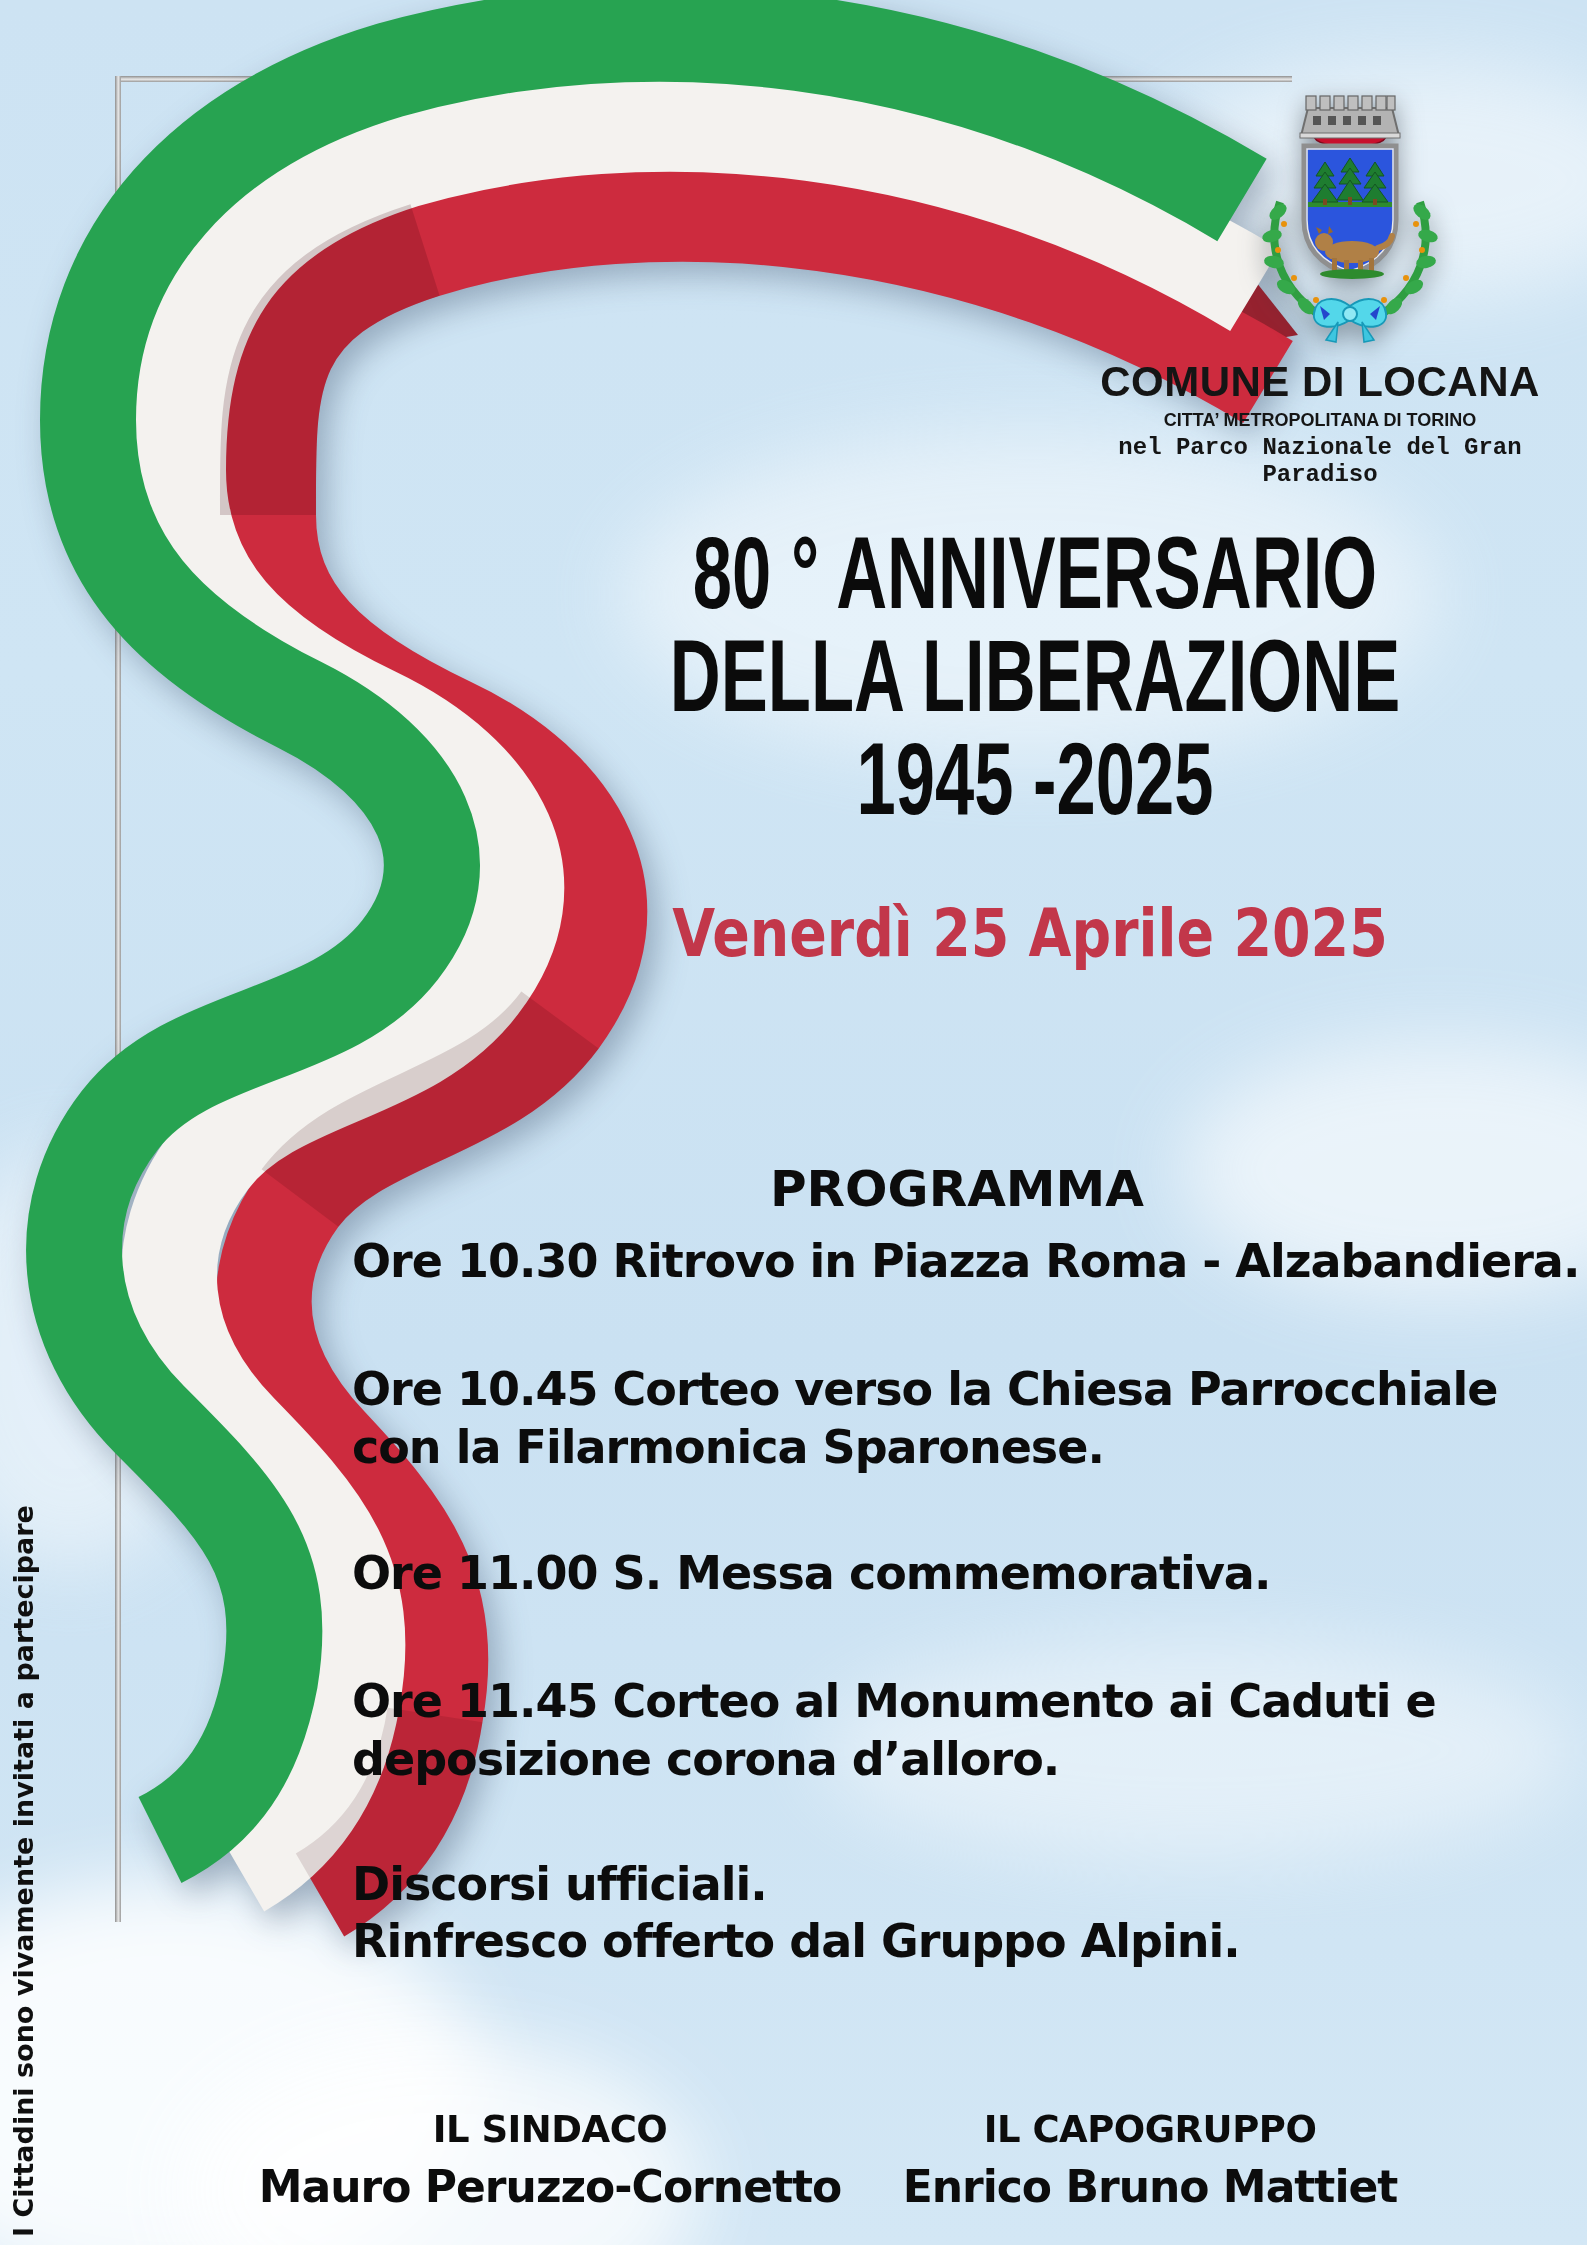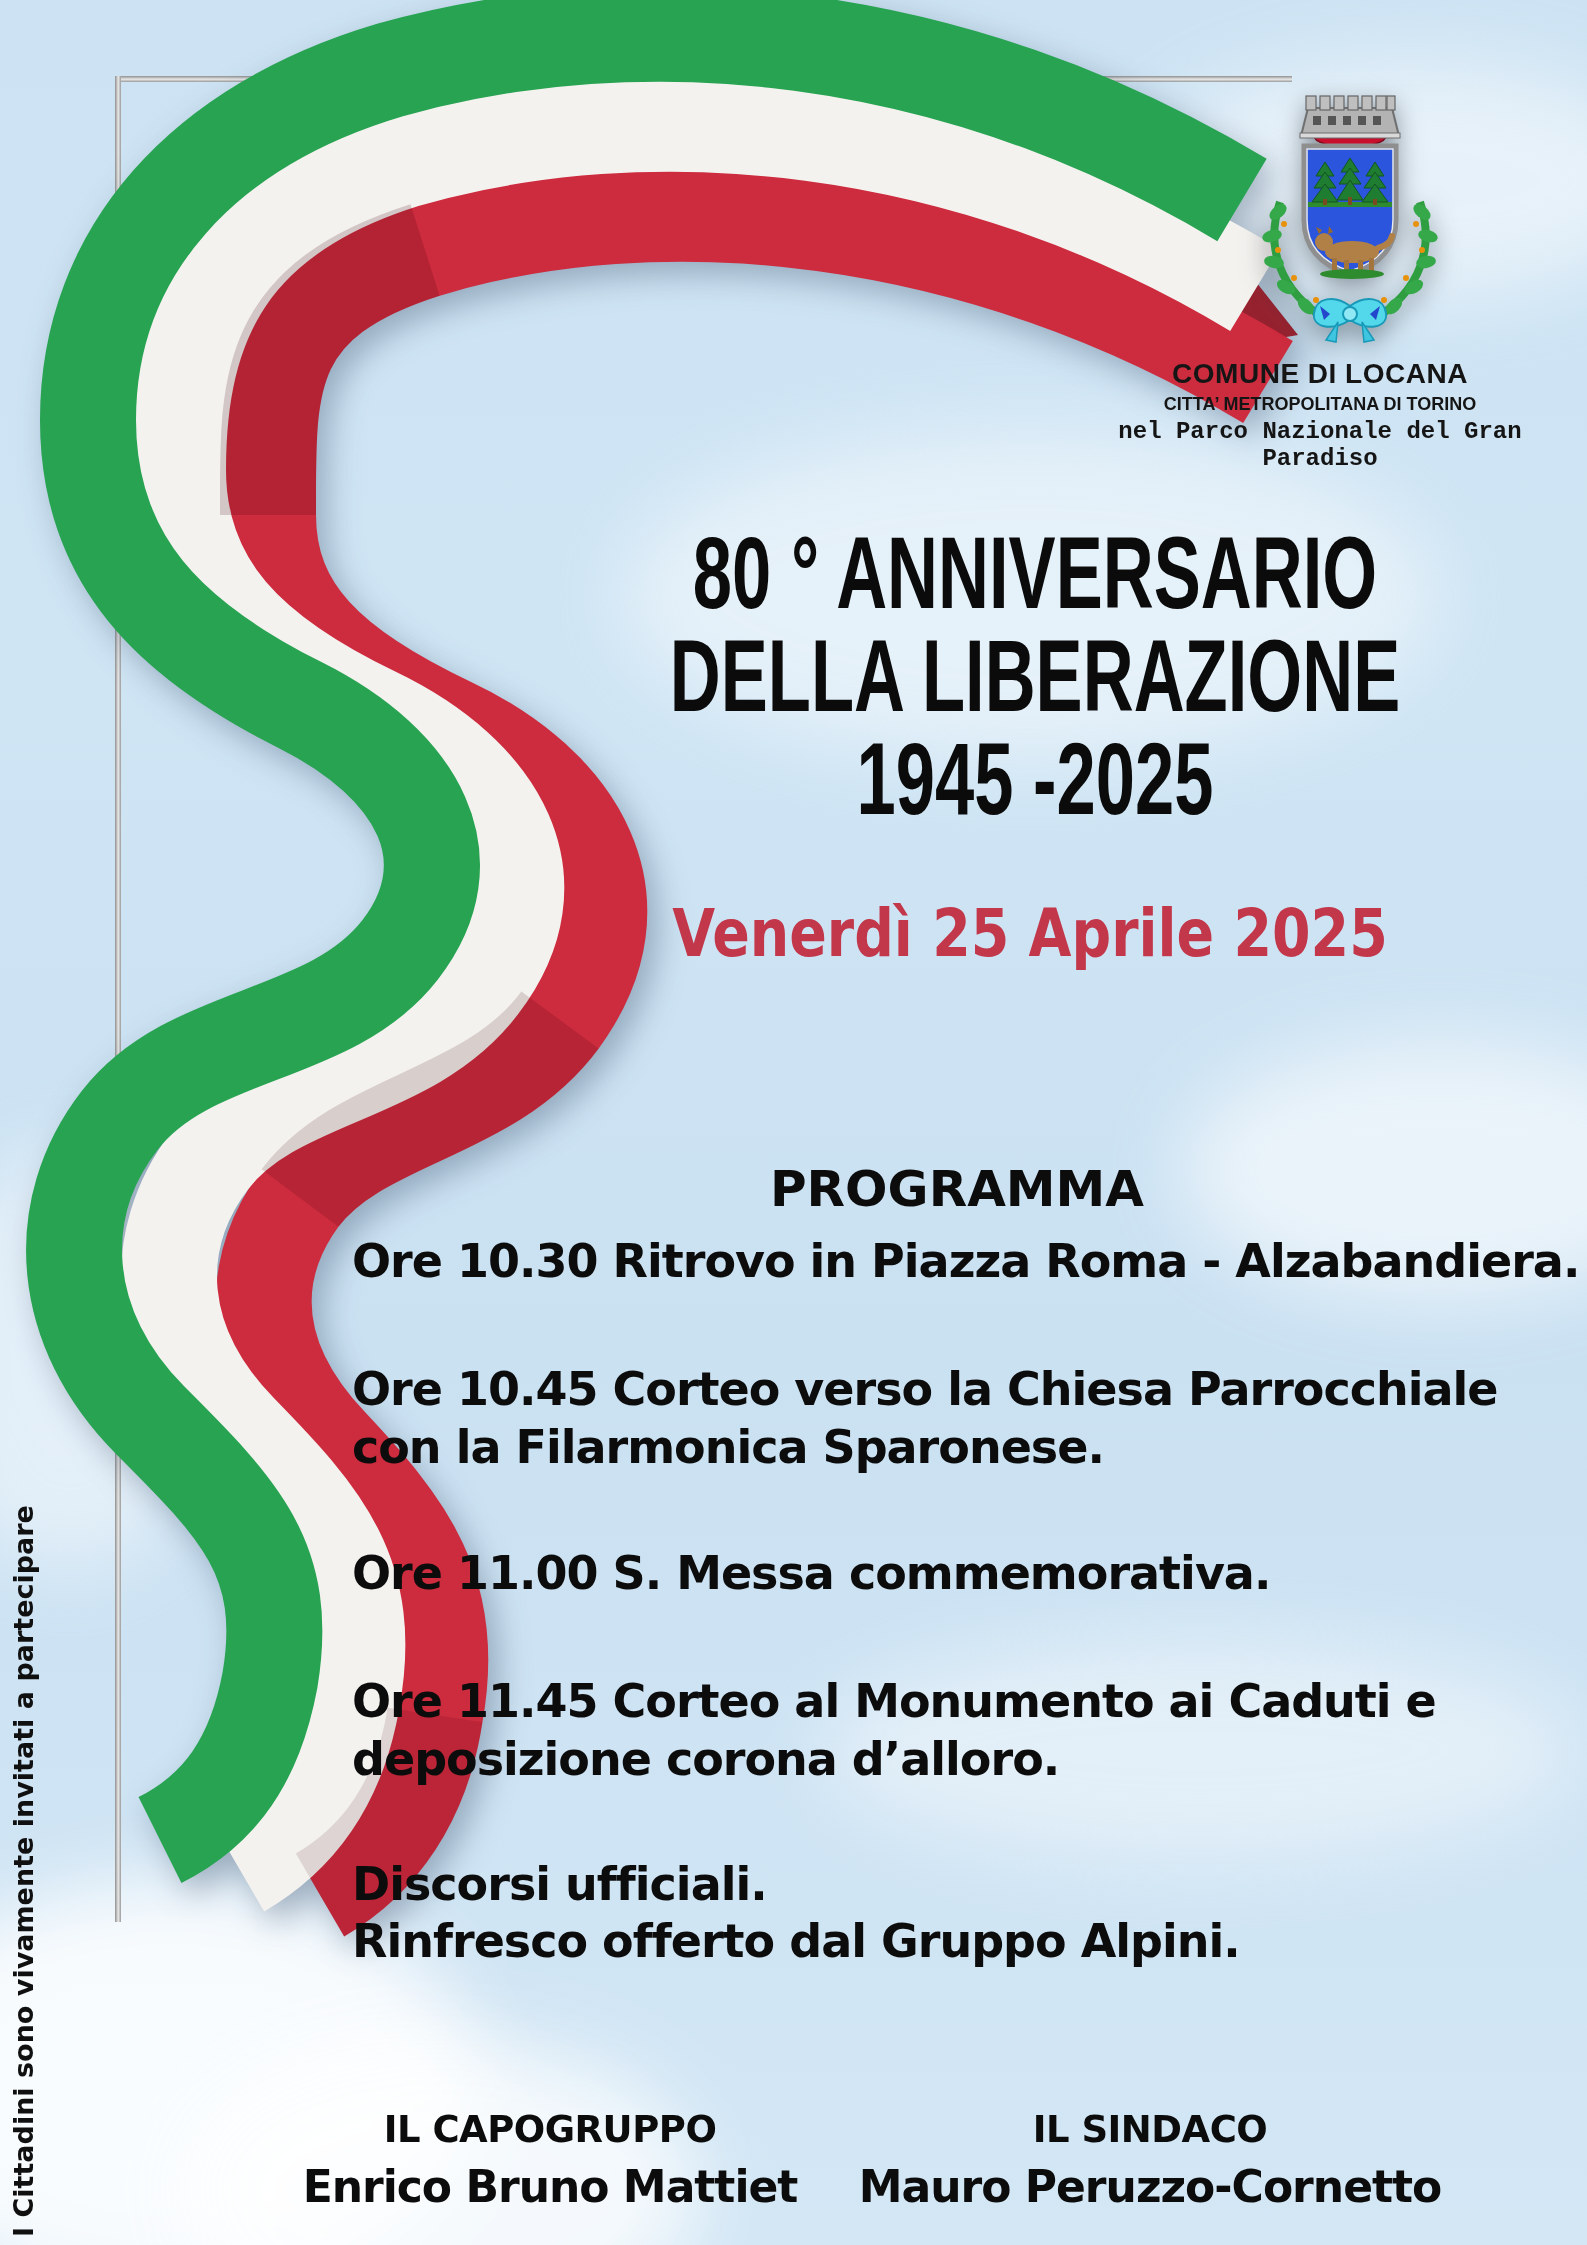--- a/index.html
+++ b/index.html
@@ -23,21 +23,21 @@
     background:linear-gradient(180deg,#8f8f8f,#e8e8e8 55%,#9a9a9a);}
   .frame-left{position:absolute;left:115px;top:76px;width:6px;height:1846px;
     background:linear-gradient(90deg,#8f8f8f,#e8e8e8 55%,#9a9a9a);}
   
   .ribbon{position:absolute;left:0;top:0;filter:drop-shadow(10px 12px 16px rgba(40,60,90,.35));}
   
   .crest{position:absolute;left:1250px;top:82px;width:200px;height:264px;
     filter:drop-shadow(0 8px 12px rgba(50,60,70,.5));}
   
   .muni{position:absolute;left:1060px;top:358px;width:520px;text-align:center;color:#151515;}
-  .muni-name{font-family:"Liberation Sans",sans-serif;font-weight:bold;font-size:28px;letter-spacing:.5px;}
+  .muni-name{font-family:"Liberation Sans",sans-serif;font-weight:bold;font-size:42px;letter-spacing:.5px;}
   .muni-sub{font-family:"Liberation Sans",sans-serif;font-weight:bold;font-size:18px;margin-top:4px;}
   .muni-park{font-family:Liberation Mono, monospace;font-weight:bold;font-size:24px;margin-top:3px;}
   
   .title{position:absolute;left:480px;top:522px;width:1110px;text-align:center;color:#0b0b0b;}
   .title-line{font-family:"Liberation Sans",sans-serif;font-weight:bold;font-size:98px;line-height:103px;
     display:block;transform:scale(.72,1.04);transform-origin:50% 50%;white-space:nowrap;letter-spacing:0;}
   
   .date{position:absolute;left:430px;top:895px;width:1200px;text-align:center;
     font-weight:bold;font-size:66px;color:#c2374a;transform:scale(.84,1);transform-origin:50% 50%;white-space:nowrap;}
   
@@ -230,24 +230,24 @@
     <div class="program-item pi0">Ore 10.30 Ritrovo in Piazza Roma - Alzabandiera.</div>
     <div class="program-item pi1">Ore 10.45 Corteo verso la Chiesa Parrocchiale con la Filarmonica Sparonese.</div>
     <div class="program-item pi2">Ore 11.00 S. Messa commemorativa.</div>
     <div class="program-item pi3">Ore 11.45 Corteo al Monumento ai Caduti e deposizione corona d’alloro.</div>
     <div class="program-item pi4">Discorsi ufficiali.</div>
     <div class="program-item pi5">Rinfresco offerto dal Gruppo Alpini.</div>
   </div>
 
   <div class="sig-row">
     <div class="sig-col">
+      <div class="sig-role">IL SINDACO</div>
+      <div class="sig-name">Mauro Peruzzo-Cornetto</div>
+    </div>
+    <div class="sig-col">
       <div class="sig-role">IL CAPOGRUPPO</div>
       <div class="sig-name">Enrico Bruno Mattiet</div>
     </div>
-    <div class="sig-col">
-      <div class="sig-role">IL SINDACO</div>
-      <div class="sig-name">Mauro Peruzzo-Cornetto</div>
-    </div>
   </div>
 
   <div class="side-note">I Cittadini sono vivamente invitati a partecipare</div>
 
 </div>
 
 </body></html>

